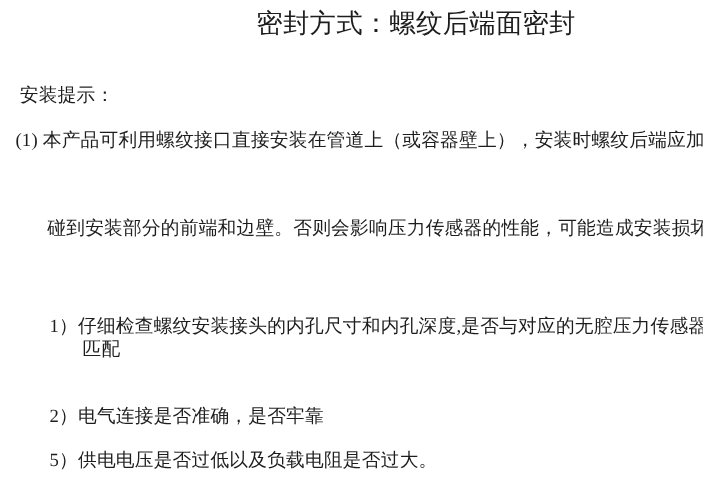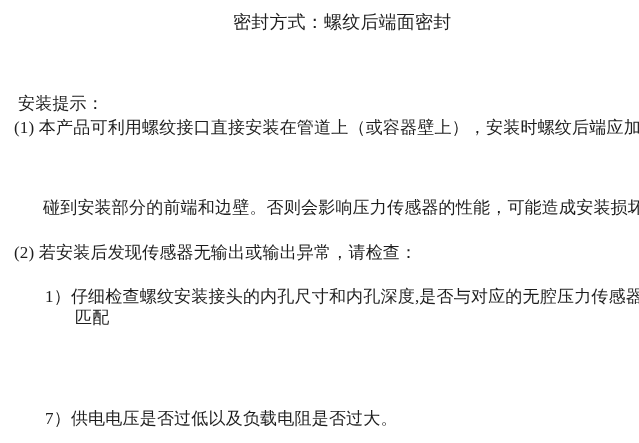--- a/index.html
+++ b/index.html
@@ -17,39 +17,39 @@
     color: #1d1d1d;
     overflow: hidden;
   }
   .line {
     position: absolute;
     line-height: 24px;
     white-space: pre;
     letter-spacing: 0.2px;
   }
   .title-line {
-    font-size: 18px;
+    font-size: 24px;
   }
 </style>
 </head>
 <body>
 
 <div class="page">
 
   <div class="line title-line" style="left:233px; top:10px;">密封方式：螺纹后端面密封</div>
 
-  <div class="line" style="left:18px; top:92px;">安装提示：</div>
+  <div class="line" style="left:18px; top:75px;">安装提示：</div>
 
   <div class="line" style="left:14px; top:116px;">(1) 本产品可利用螺纹接口直接安装在管道上（或容器壁上），安装时螺纹后端应加适</div>
 
 
   <div class="line" style="left:43px; top:196px;">碰到安装部分的前端和边壁。否则会影响压力传感器的性能，可能造成安装损坏。</div>
 
-  <div class="line" style="left:14px; top:241px;">(2) 若安装后发现传感器无输出或输出异常，请检查：</div>
 
   <div class="line" style="left:45px; top:285px;">1）仔细检查螺纹安装接头的内孔尺寸和内孔深度,是否与对应的无腔压力传感器</div>
 
   <div class="line" style="left:75px; top:306px;">匹配</div>
 
+  <div class="line" style="left:45px; top:367px;">2）电气连接是否准确，是否牢靠</div>
 
-  <div class="line" style="left:45px; top:407px;">7）供电电压是否过低以及负载电阻是否过大。</div>
+  <div class="line" style="left:45px; top:407px;">5）供电电压是否过低以及负载电阻是否过大。</div>
 
 </div>
 
 </body></html>

